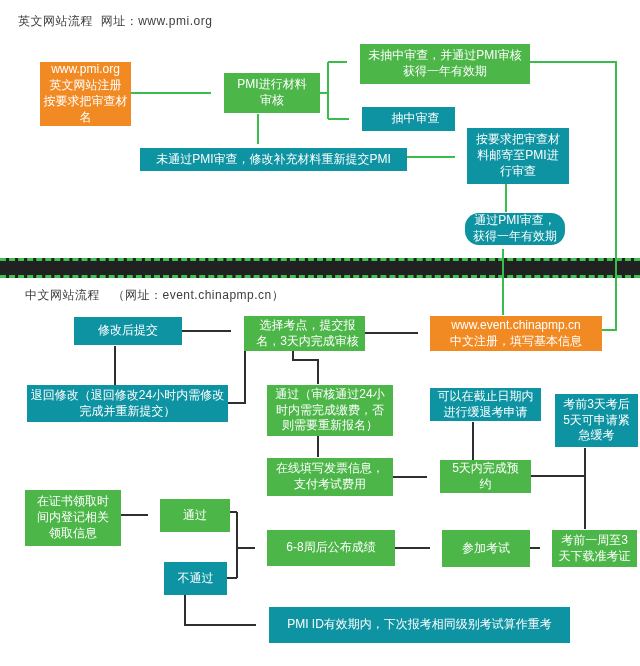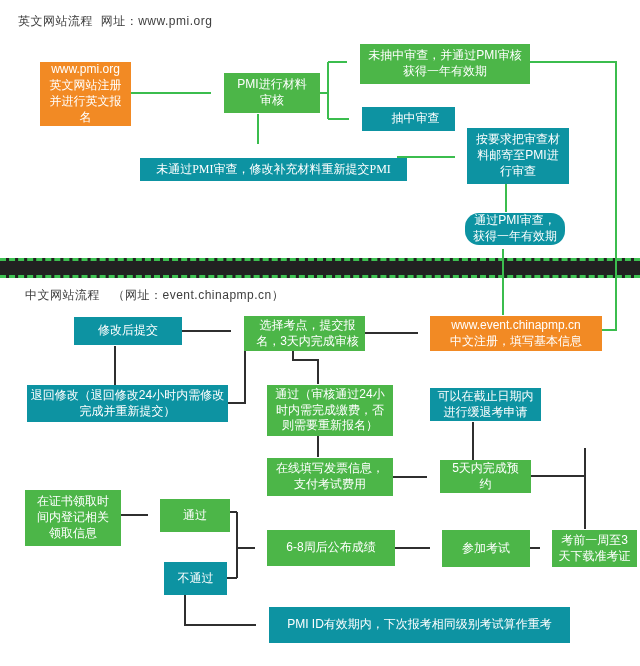--- a/index.html
+++ b/index.html
@@ -73,46 +73,49 @@
     <path class="bl" d="M430 548 H384" marker-end="url(#ab)"></path>
     <path class="bl" d="M255 548 H237 M237 512 V578"></path>
     <path class="bl" d="M237 512 H219" marker-end="url(#ab)"></path>
     <path class="bl" d="M237 578 H216" marker-end="url(#ab)"></path>
     <path class="bl" d="M148 515 H110" marker-end="url(#ab)"></path>
     <path class="bl" d="M185 595 V625 H256" marker-end="url(#ab)"></path>
   </svg>
 
   <div class="node orange" style="left:28px;top:62px;width:91px;height:64px;">www.pmi.org
 英文网站注册
-并进行英文报
+按要求把审查材
 名</div>
   <div class="node green" style="left:212px;top:73px;width:96px;height:40px;">PMI进行材料
 审核</div>
   <div class="node green" style="left:348px;top:44px;width:170px;height:40px;">未抽中审查，并通过PMI审核
 获得一年有效期</div>
   <div class="node teal" style="left:350px;top:107px;width:93px;height:24px;padding-left:16px;">抽中审查</div>
   <div class="node teal" style="left:455px;top:128px;width:102px;height:56px;">按要求把审查材
 料邮寄至PMI进
 行审查</div>
-  <div class="node teal" style="left:128px;top:158px;width:267px;height:23px;font-family:Liberation Serif, serif;">未通过PMI审查，修改补充材料重新提交PMI</div>
+  <div class="node teal" style="left:128px;top:148px;width:267px;height:23px;">未通过PMI审查，修改补充材料重新提交PMI</div>
   <div class="node teal" style="left:453px;top:213px;width:100px;height:32px;border-radius:14px;">通过PMI审查，
 获得一年有效期</div>
 
   <div class="node teal" style="left:62px;top:317px;width:108px;height:28px;">修改后提交</div>
   <div class="node green" style="left:232px;top:316px;width:121px;height:35px;padding-left:8px;">选择考点，提交报
 名，3天内完成审核</div>
   <div class="node orange" style="left:418px;top:316px;width:172px;height:35px;">www.event.chinapmp.cn
 中文注册，填写基本信息</div>
   <div class="node teal" style="left:15px;top:385px;width:201px;height:37px;">退回修改（退回修改24小时内需修改
 完成并重新提交）</div>
   <div class="node green" style="left:255px;top:385px;width:126px;height:51px;">通过（审核通过24小
 时内需完成缴费，否
 则需要重新报名）</div>
   <div class="node teal" style="left:418px;top:388px;width:111px;height:33px;">可以在截止日期内
 进行缓退考申请</div>
+  <div class="node teal" style="left:543px;top:394px;width:83px;height:53px;">考前3天考后
+5天可申请紧
+急缓考</div>
   <div class="node green" style="left:255px;top:458px;width:126px;height:38px;">在线填写发票信息，
 支付考试费用</div>
   <div class="node green" style="left:428px;top:460px;width:91px;height:33px;">5天内完成预
 约</div>
   <div class="node green" style="left:13px;top:490px;width:96px;height:56px;">在证书领取时
 间内登记相关
 领取信息</div>
   <div class="node green" style="left:148px;top:499px;width:70px;height:33px;">通过</div>
   <div class="node green" style="left:255px;top:530px;width:128px;height:36px;">6-8周后公布成绩</div>
   <div class="node green" style="left:430px;top:530px;width:88px;height:37px;">参加考试</div>

